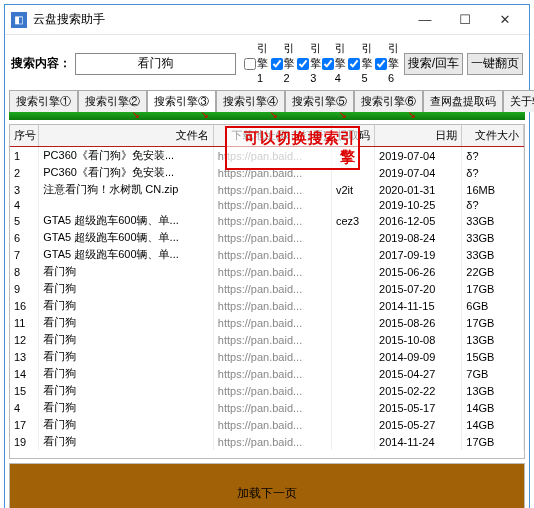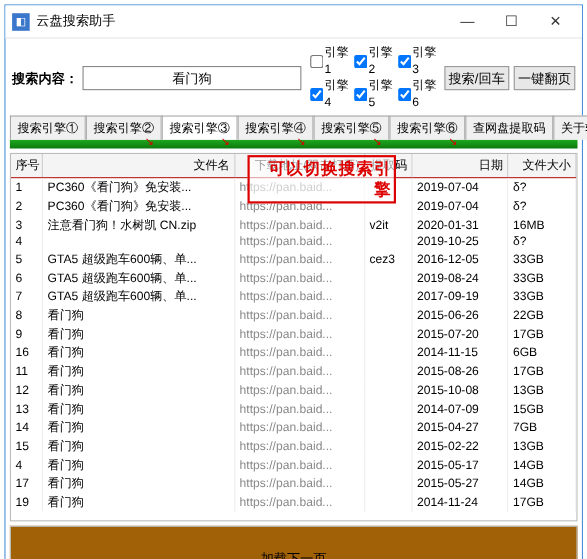--- a/index.html
+++ b/index.html
@@ -47,21 +47,21 @@
   .label { white-space: nowrap; font-weight: bold; }
   .search-input {
     height: 22px;
     border: 1px solid #888;
     width: 215px;
     text-align: center;
     font-family: inherit;
     font-size:12px;
   }
   .chkgrid {
-    display:flex; flex-direction:column;
+    display:flex; flex-direction:row;
     margin-left: 4px;
     font-size:11px;
     line-height:15px;
   }
   .chkrow { display:flex; gap:2px; }
   .chk { display:flex; align-items:center; gap:1px; }
   .chk input { margin:0; width:12px; height:12px; }
   .btn {
     height: 22px;
     padding: 0 3px;
@@ -333,21 +333,21 @@
             <td class="url">https://pan.baid...</td>
             <td></td>
             <td>2015-10-08</td>
             <td>13GB</td>
           </tr>
           <tr>
             <td>13</td>
             <td>看门狗</td>
             <td class="url">https://pan.baid...</td>
             <td></td>
-            <td>2014-07-09</td>
+            <td>2014-09-09</td>
             <td>15GB</td>
           </tr>
           <tr>
             <td>14</td>
             <td>看门狗</td>
             <td class="url">https://pan.baid...</td>
             <td></td>
             <td>2015-04-27</td>
             <td>7GB</td>
           </tr>

